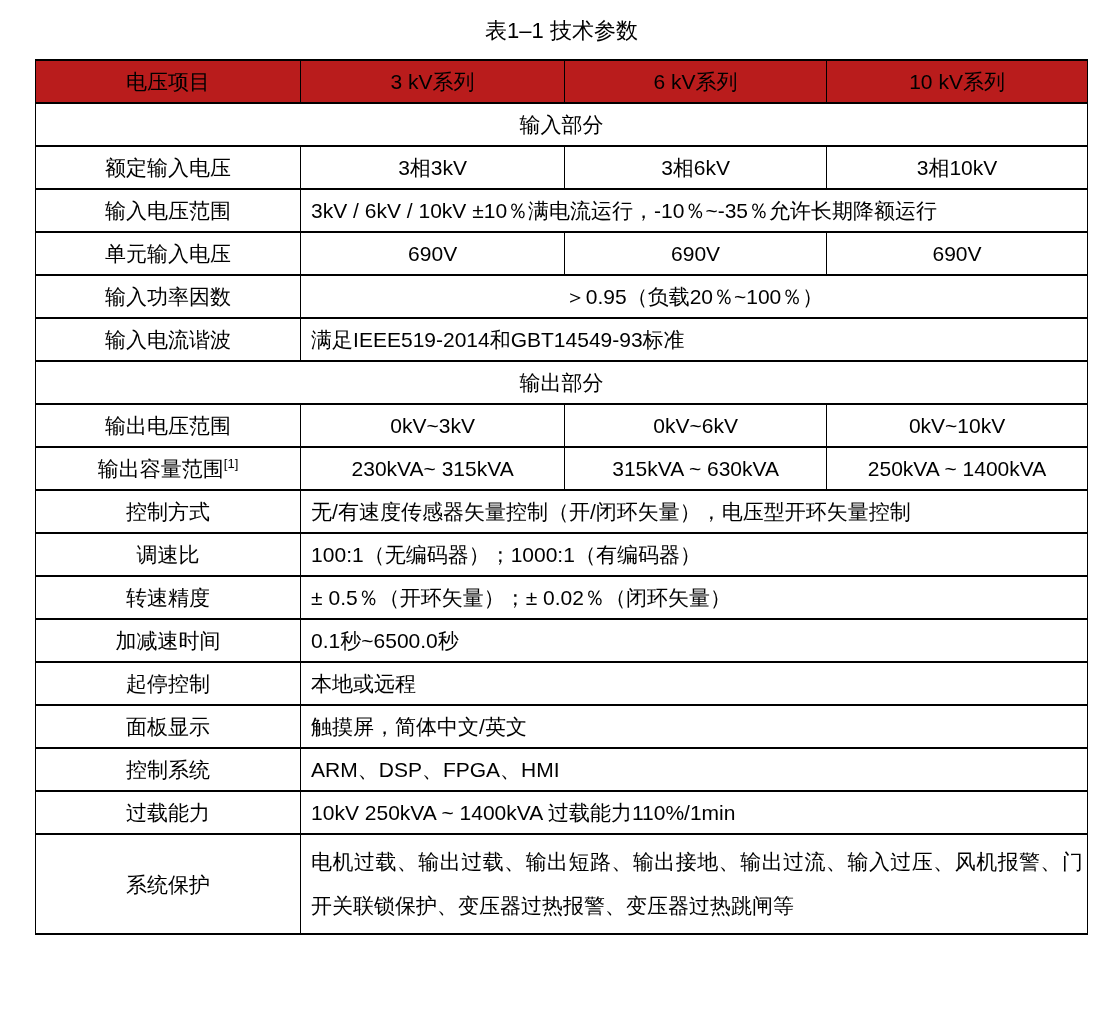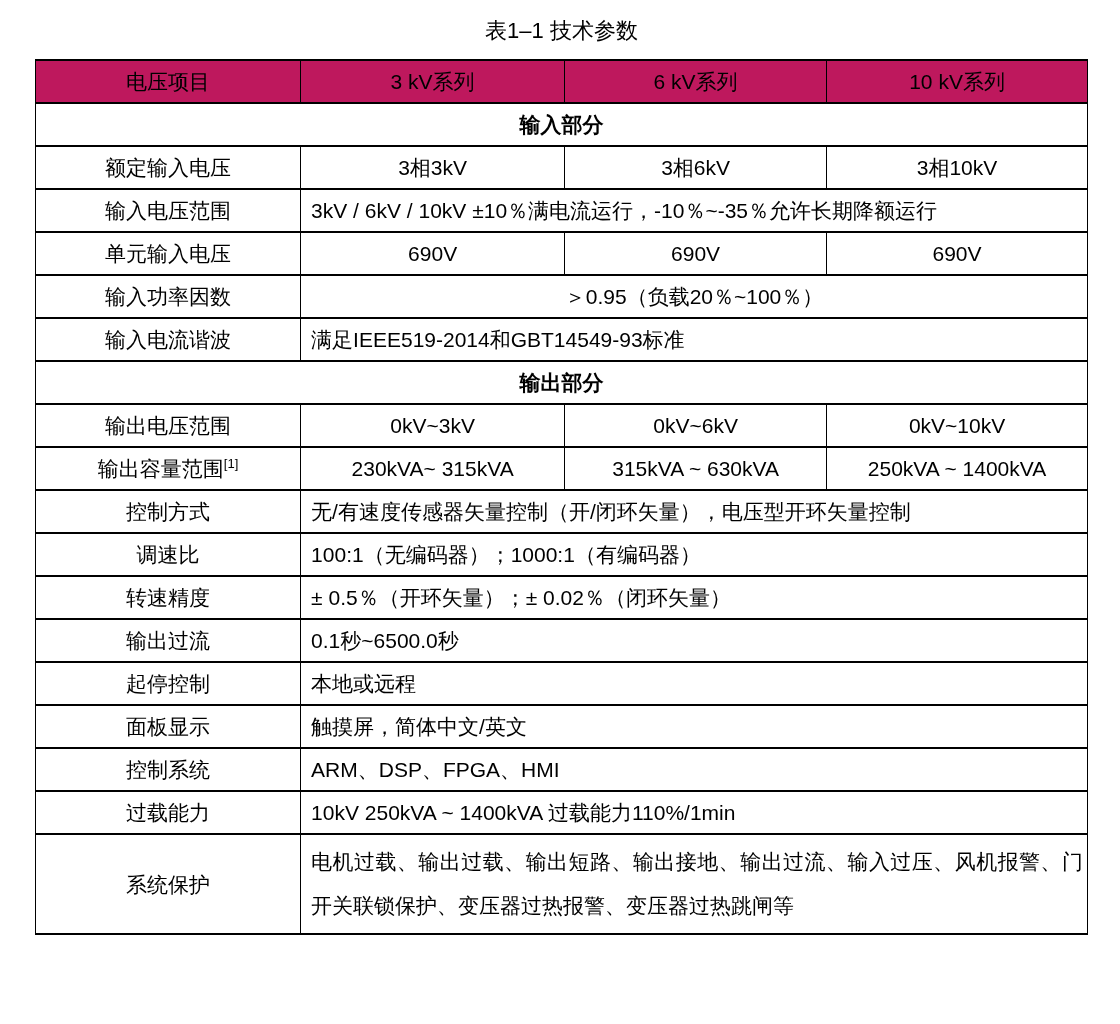--- a/index.html
+++ b/index.html
@@ -36,25 +36,25 @@
     border: 1px solid #000;
     border-top: 2px solid #000;
     border-bottom: 2px solid #000;
     padding: 7px 4px;
     line-height: 27px;
     text-align: center;
     vertical-align: middle;
     overflow: hidden;
   }
   .spec-table th {
-    background: #be185d;
+    background: #b91c1c;
     font-weight: normal;
   }
   .spec-table td.section-cell {
-    font-weight: bold;
+    font-weight: normal;
   }
   .spec-table td.val-left {
     text-align: left;
     padding-left: 10px;
     padding-right: 20px;
   }
   .spec-table td.val-justify {
     text-align: justify;
     text-justify: inter-ideograph;
     padding: 5px 4px 5px 10px;
@@ -135,21 +135,21 @@
         </tr>
         <tr>
           <td><span>调速比</span></td>
           <td colspan="3" class="val-left">100:1（无编码器）；1000:1（有编码器）</td>
         </tr>
         <tr>
           <td><span>转速精度</span></td>
           <td colspan="3" class="val-left">± 0.5％（开环矢量）；± 0.02％（闭环矢量）</td>
         </tr>
         <tr>
-          <td><span>输出过流</span></td>
+          <td><span>加减速时间</span></td>
           <td colspan="3" class="val-left">0.1秒~6500.0秒</td>
         </tr>
         <tr>
           <td><span>起停控制</span></td>
           <td colspan="3" class="val-left">本地或远程</td>
         </tr>
         <tr>
           <td><span>面板显示</span></td>
           <td colspan="3" class="val-left">触摸屏，简体中文/英文</td>
         </tr>

